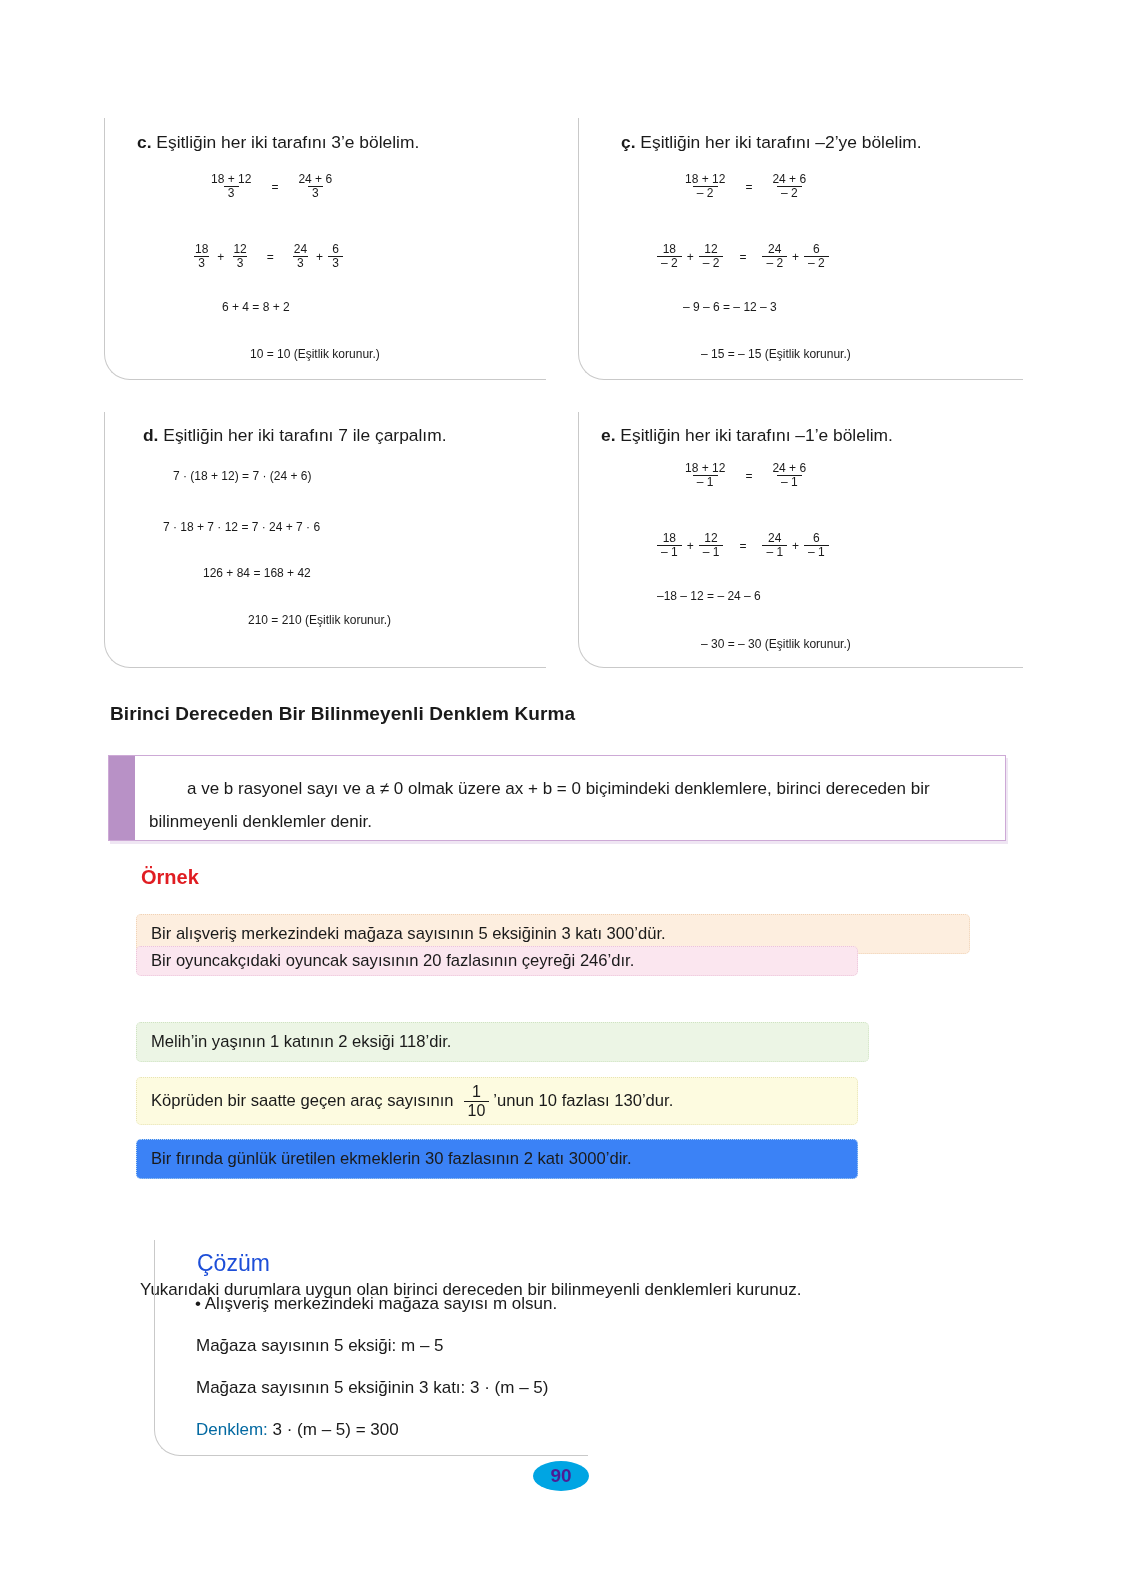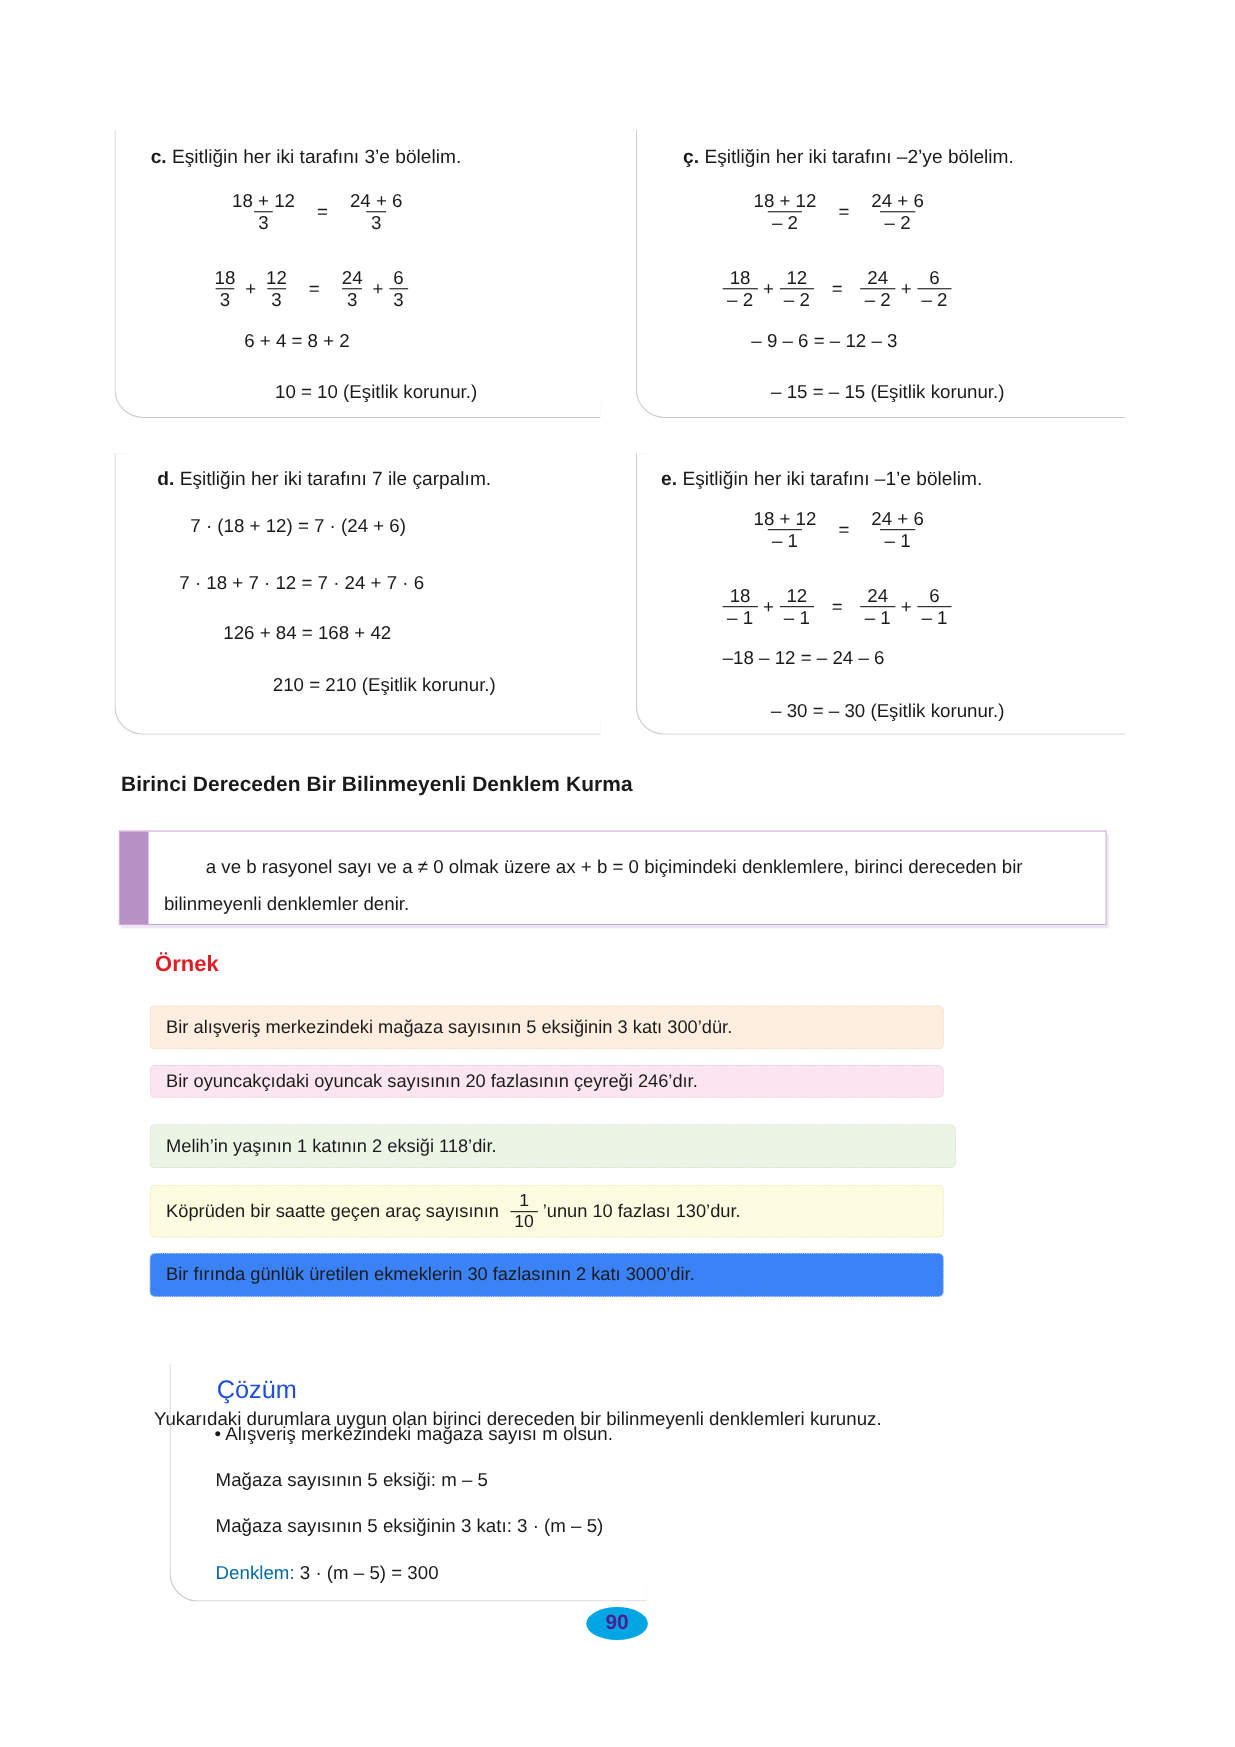--- a/index.html
+++ b/index.html
@@ -21,21 +21,21 @@
     border-bottom-left-radius:26px;
     box-sizing:border-box;
   }
   .panel-title{
     font-size:17.4px;
     line-height:1.25;
     white-space:nowrap;
   }
   .panel-title b{font-weight:bold;}
   .eqline{
-    font-size:17px;
+    font-size:12px;
     white-space:nowrap;
     display:flex;
     align-items:center;
     justify-content:flex-end;
   }
 
   
   .frac{
     display:inline-flex;
     flex-direction:column;
@@ -287,25 +287,25 @@
 
   <div class="section-heading" style="left:110px;top:703px;">Birinci Dereceden Bir Bilinmeyenli Denklem Kurma</div>
 
   <div class="defbox" style="left:108px;top:755px;width:898px;height:86px;">
     <div class="defbar"></div>
     <div class="deftext">a ve b rasyonel sayı ve a ≠ 0 olmak üzere ax + b = 0 biçimindeki denklemlere, birinci dereceden bir bilinmeyenli denklemler denir.</div>
   </div>
 
   <div class="ornek" style="left:141px;top:866px;">Örnek</div>
 
-  <div class="sbox" style="left:136px;top:914px;width:722px;height:40px;background:#fdeedf;border:1px dotted #f0d2b6;">
+  <div class="sbox" style="left:136px;top:914px;width:834px;height:40px;background:#fdeedf;border:1px dotted #f0d2b6;">
     <span>Bir alışveriş merkezindeki mağaza sayısının 5 eksiğinin 3 katı 300’dür.</span>
   </div>
 
-  <div class="sbox" style="left:136px;top:968px;width:722px;height:30px;background:#fbe6ef;border:1px dotted #ecc4d9;">
+  <div class="sbox" style="left:136px;top:946px;width:722px;height:30px;background:#fbe6ef;border:1px dotted #ecc4d9;">
     <span>Bir oyuncakçıdaki oyuncak sayısının 20 fazlasının çeyreği 246’dır.</span>
   </div>
 
   <div class="sbox" style="left:136px;top:1022px;width:733px;height:40px;background:#ecf5e5;border:1px dotted #cfe3c2;">
     <span>Melih’in yaşının 1 katının 2 eksiği 118’dir.</span>
   </div>
 
   <div class="sbox" style="left:136px;top:1077px;width:722px;height:48px;background:#fdfbe0;border:1px dotted #e7e3b4;">
     <span>Köprüden bir saatte geçen araç sayısının</span>
     <span class="frac small" style="margin:0 4px 0 10px;">

